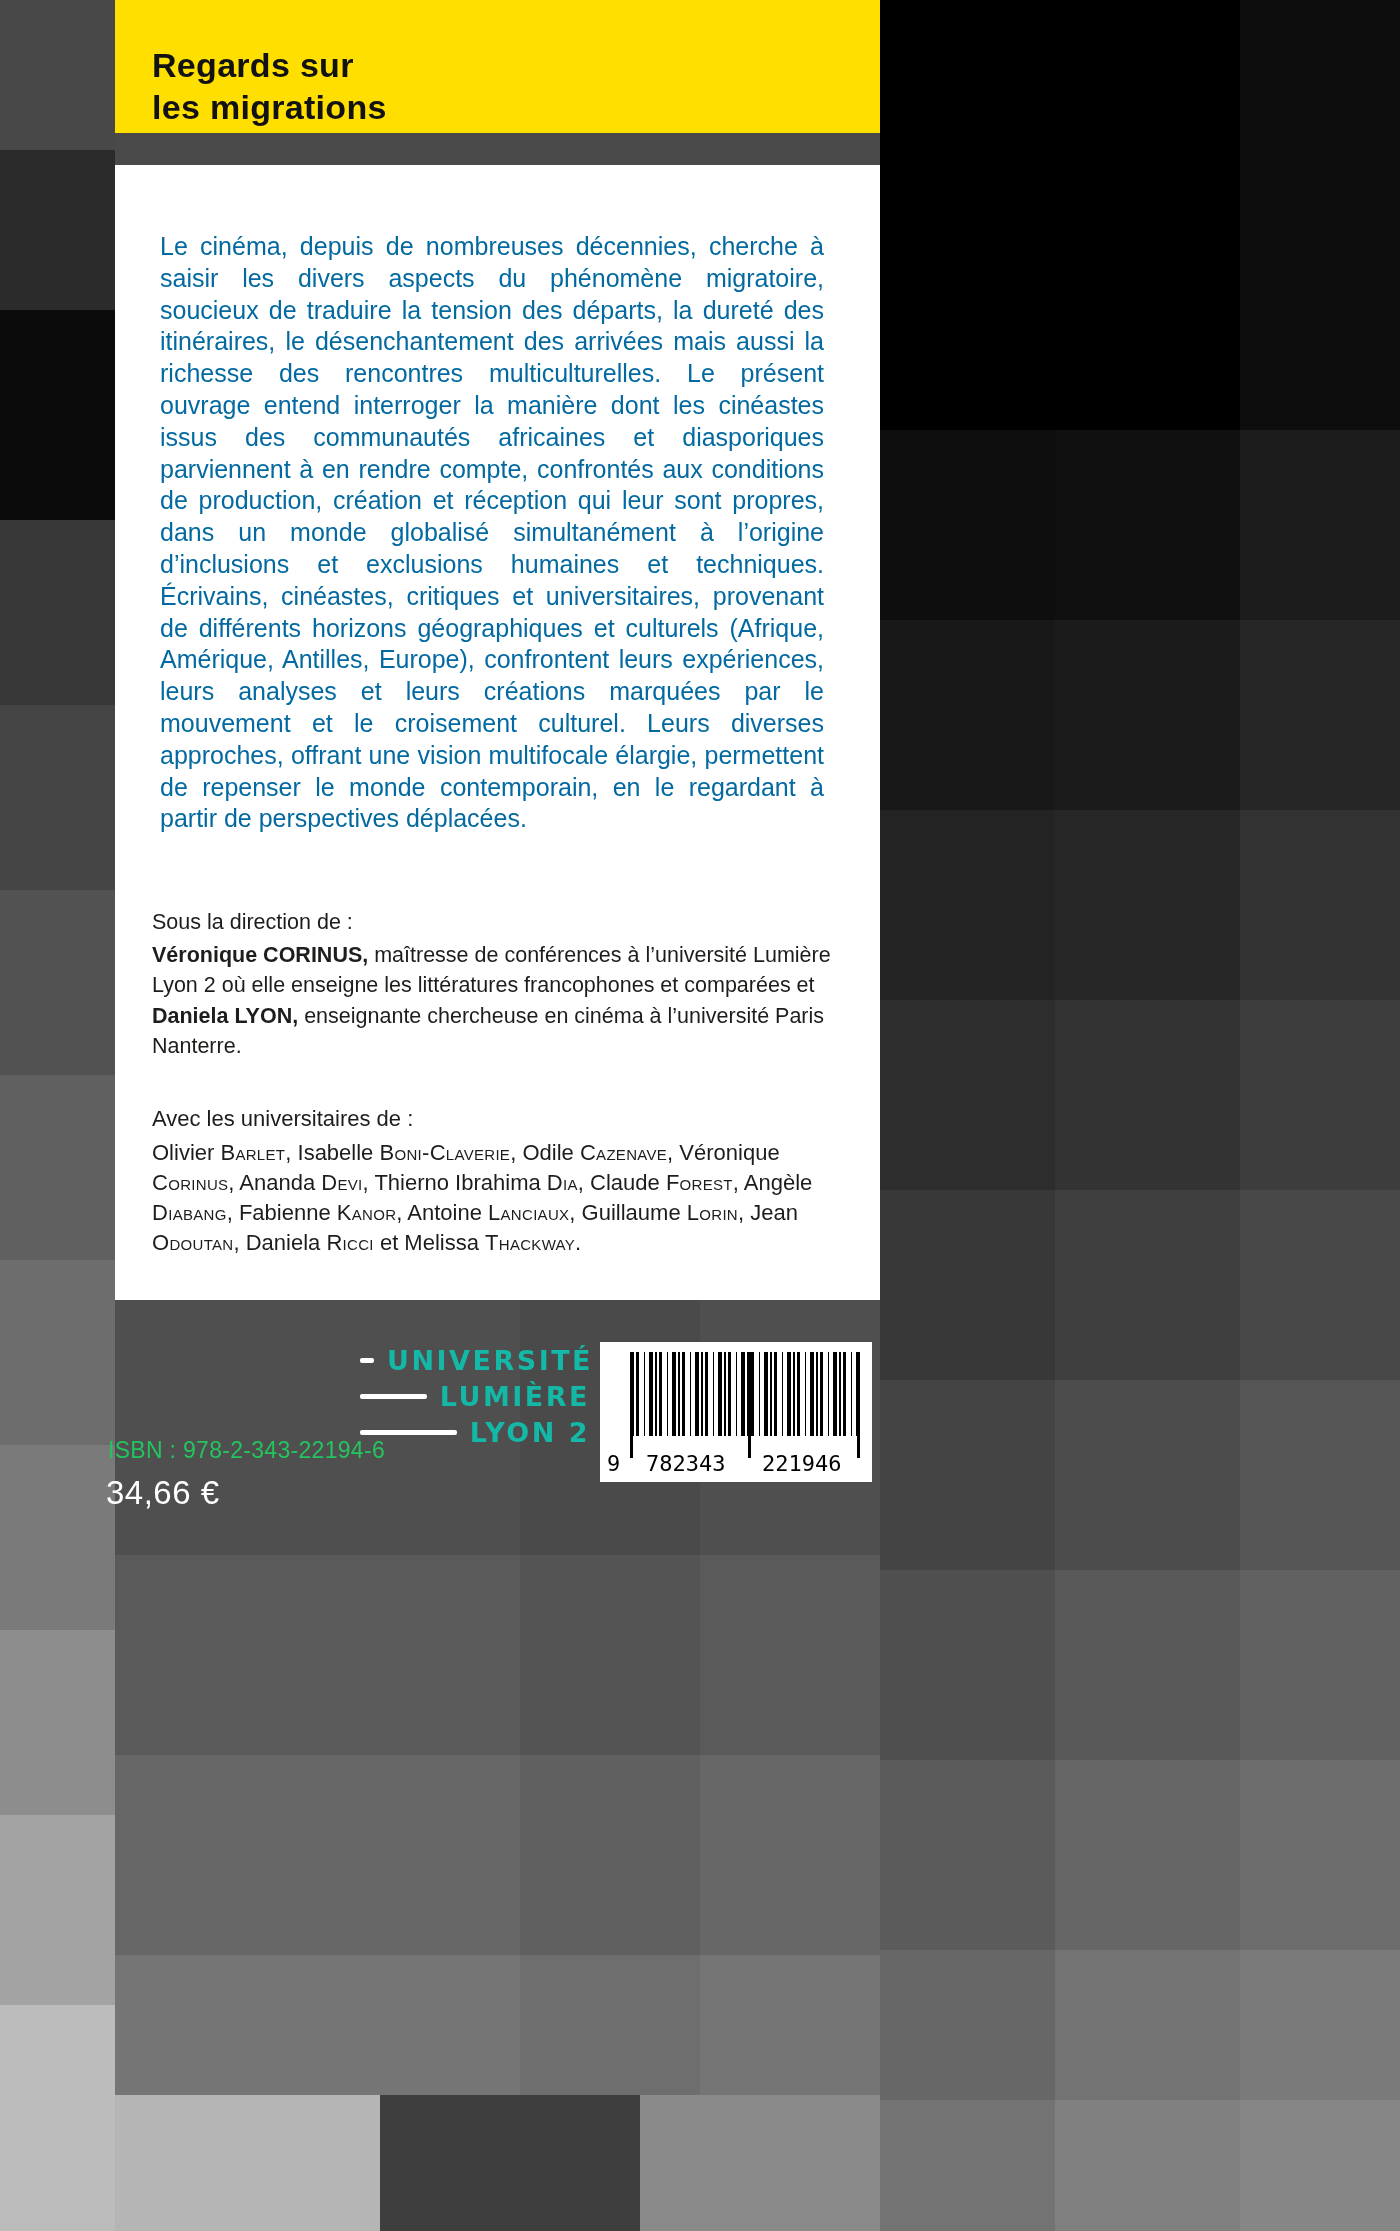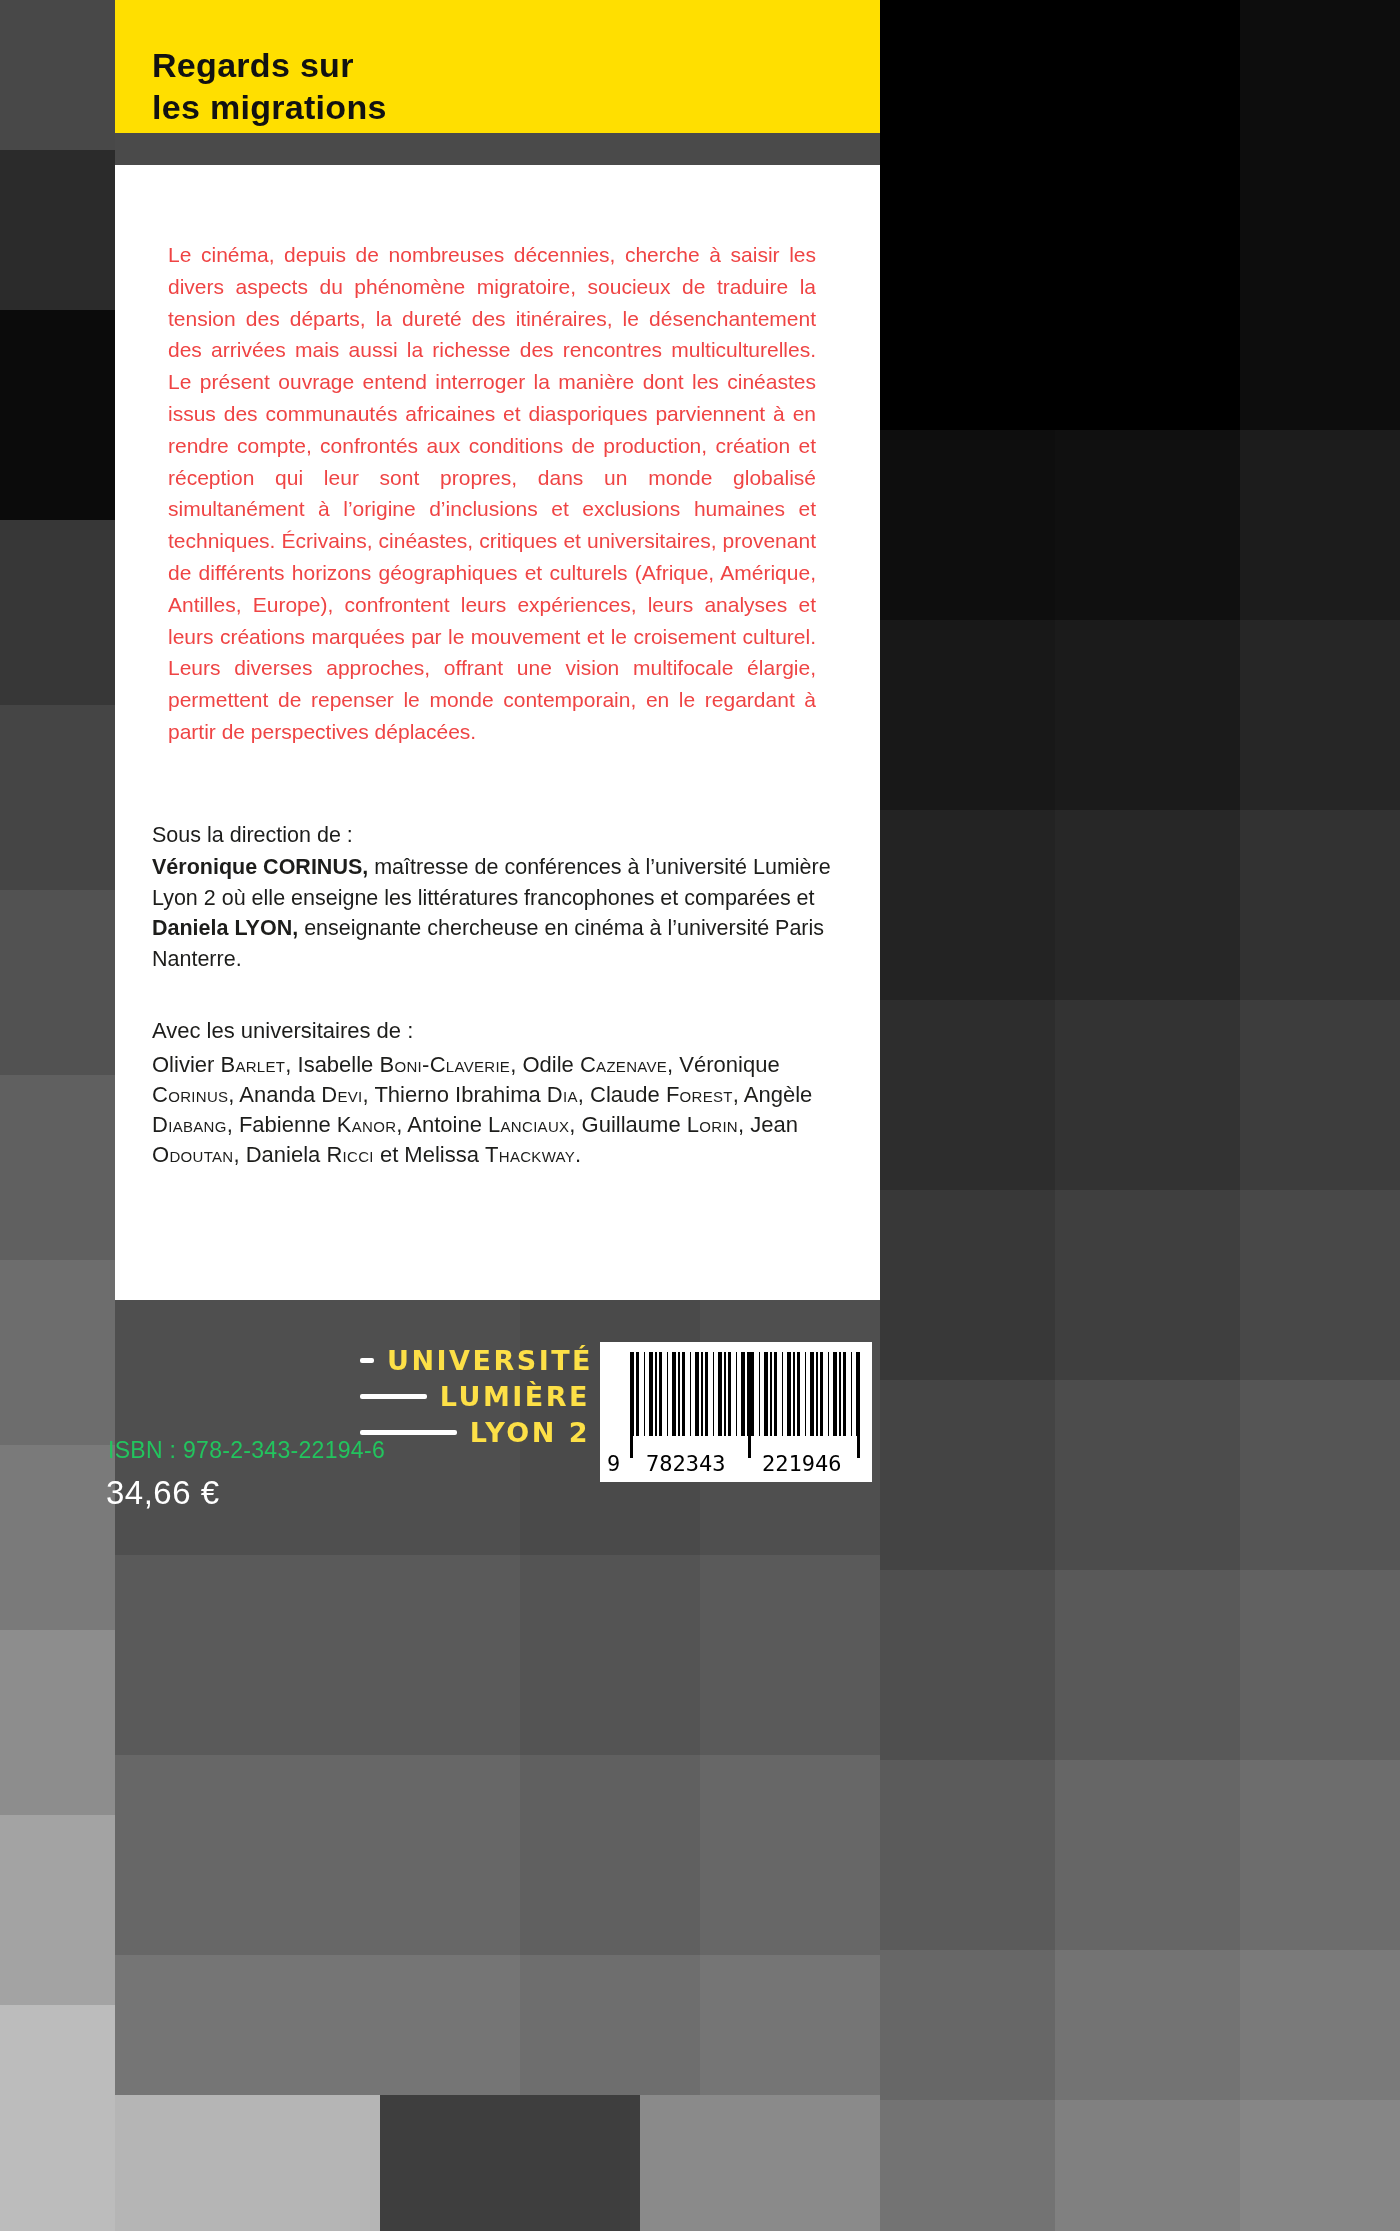--- a/index.html
+++ b/index.html
@@ -34,25 +34,25 @@
   .paper {
     position: absolute;
     left: 115px; top: 165px;
     width: 765px; height: 1135px;
     background: #ffffff;
     box-sizing: border-box;
     padding: 58px 48px 0 37px;
     color: #1d1d1b;
   }
   .synopsis {
-    margin: 16px;
-    font-size: 21px;
+    margin: 8px;
+    font-size: 25px;
     line-height: 31.8px;
     text-align: justify;
-    color: #ef4444;
+    color: #0369a1;
   }
   .direction {
     margin-top: 72px;
     font-size: 21.5px;
     line-height: 30.5px;
   }
   .direction-label { margin: 0 0 2px 0; }
   .direction-body { margin: 0; text-align: left; }
   .direction-body strong { font-weight: 700; }
   .contrib-label {
@@ -66,21 +66,21 @@
     line-height: 30px;
     text-align: left;
   }
   .sc { font-variant: small-caps; letter-spacing: 0.3px; }
 
   
   .logo {
     position: absolute;
     left: 360px; top: 1342px;
     width: 230px;
-    color: #fde047;
+    color: #14b8a6;
     font-family: "DejaVu Sans", sans-serif;
     font-weight: 700;
     font-size: 27px;
     letter-spacing: 2.5px;
   }
   .logo-row { display: flex; align-items: center; height: 36px; }
   .logo-dash {
     flex: 1;
     height: 5px;
     background: #ffffff;

